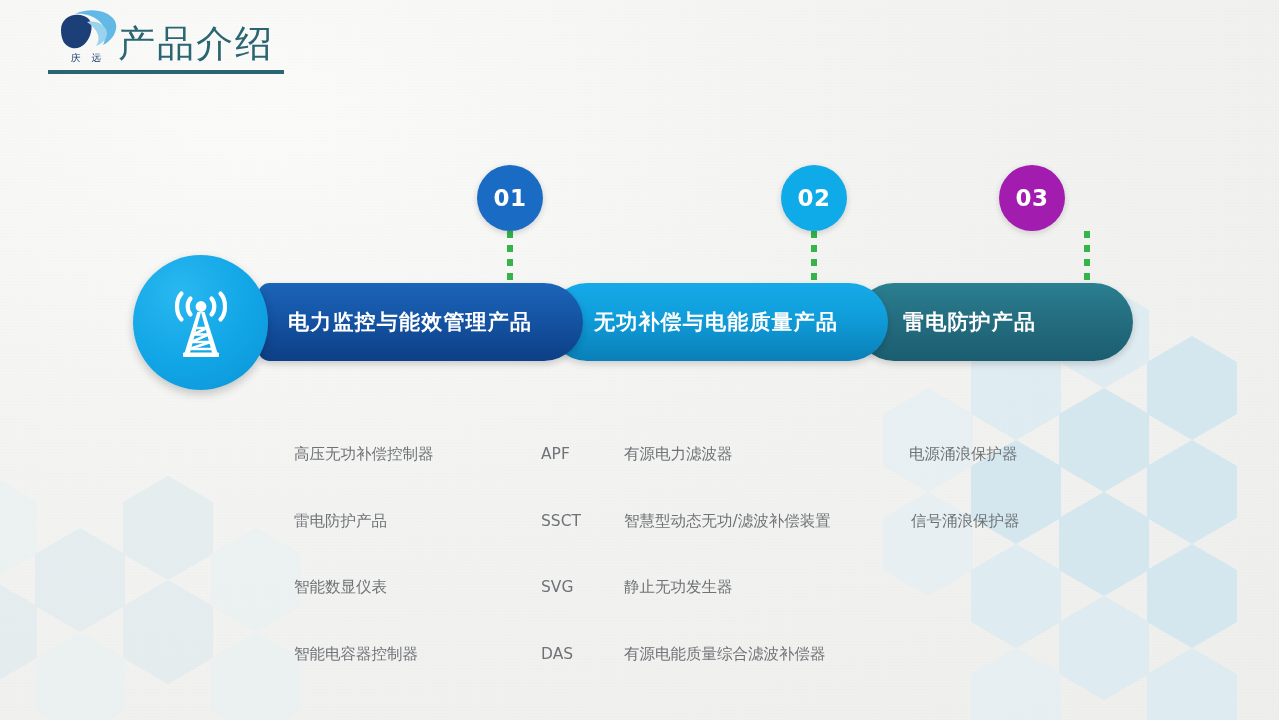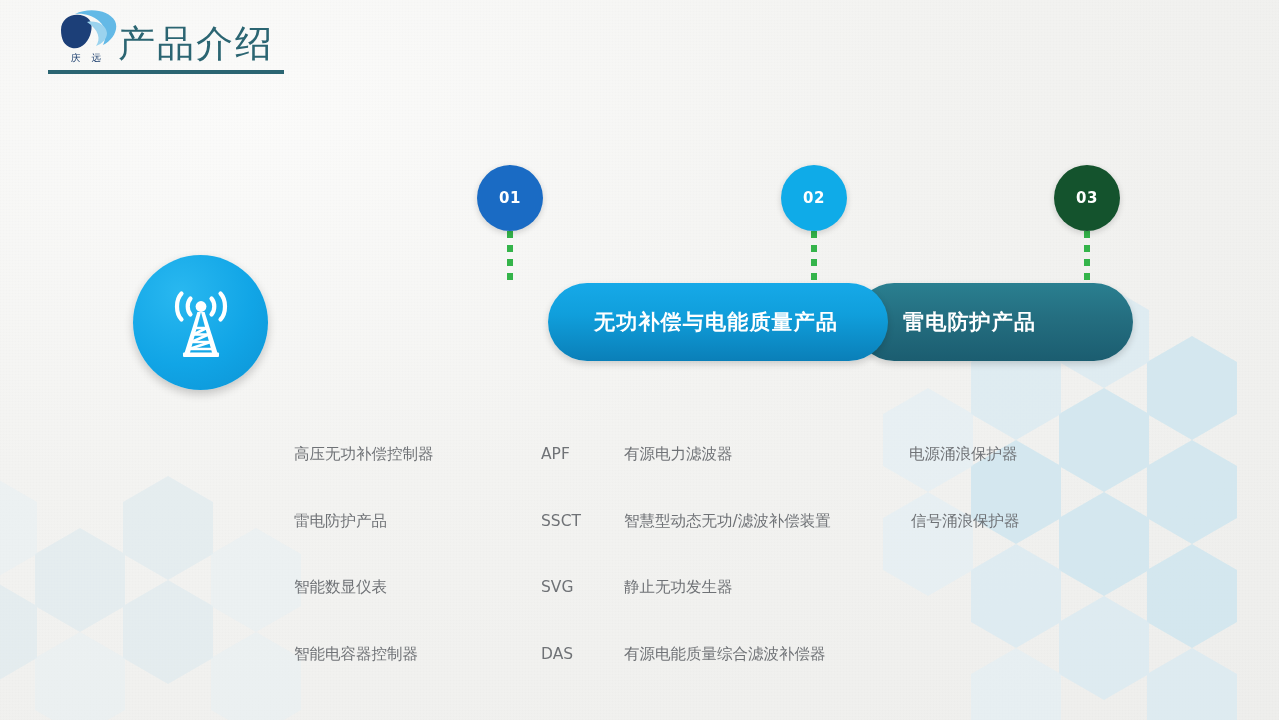--- a/index.html
+++ b/index.html
@@ -70,21 +70,21 @@
     width: 236px; height: 4px;
     background: #2b6572;
   }
 
   
   .num-circle {
     position: absolute;
     width: 66px; height: 66px;
     border-radius: 50%;
     color: #fff;
-    font-size: 15px;
+    font-size: 23px;
     font-weight: bold;
     display: flex;
     align-items: center;
     justify-content: center;
     font-family: "DejaVu Sans", sans-serif;
     letter-spacing: .5px;
     box-shadow: 0 2px 6px rgba(0,0,0,.16);
   }
   .dash-line {
     position: absolute;
@@ -225,32 +225,35 @@
   <div id="page-title">产品介绍</div>
   <div id="title-underline"></div>
 </div>
 
 <div class="dash-line" style="left:507px; top:231px; height:52px;"></div>
 <div class="dash-line" style="left:811px; top:231px; height:52px;"></div>
 <div class="dash-line" style="left:1084px; top:231px; height:52px;"></div>
 
 <div class="num-circle" style="left:477px; top:165px; background:#1a6bc4;">01</div>
 <div class="num-circle" style="left:781px; top:165px; background:#0fabe8;">02</div>
-<div class="num-circle" style="left:1054px; top:165px; background:#14532d;">03</div>
+<div class="num-circle" style="left:999px; top:165px; background:#a21caf;">03</div>
 
 <div id="banner">
 
   <div class="seg" id="seg3">
     <span>雷电防护产品</span>
   </div>
 
   <div class="seg" id="seg2">
     <span>无功补偿与电能质量产品</span>
   </div>
 
+  <div class="seg" id="seg1">
+    <span>电力监控与能效管理产品</span>
+  </div>
 
   <div id="icon-disc">
     <svg width="78" height="76" viewBox="0 0 78 76" xmlns="http://www.w3.org/2000/svg">
       <g fill="none" stroke="#ffffff" stroke-width="4.2" stroke-linecap="round">
         <path d="M28.5 13.5 C24.8 17.6 24.8 25.4 28.5 29.5"></path>
         <path d="M49.5 13.5 C53.2 17.6 53.2 25.4 49.5 29.5"></path>
         <path d="M19.5 8.5 C13.5 14.8 13.5 28.2 19.5 34.5"></path>
         <path d="M58.5 8.5 C64.5 14.8 64.5 28.2 58.5 34.5"></path>
       </g>
       <circle cx="39" cy="21.5" r="5.4" fill="#ffffff"></circle>

